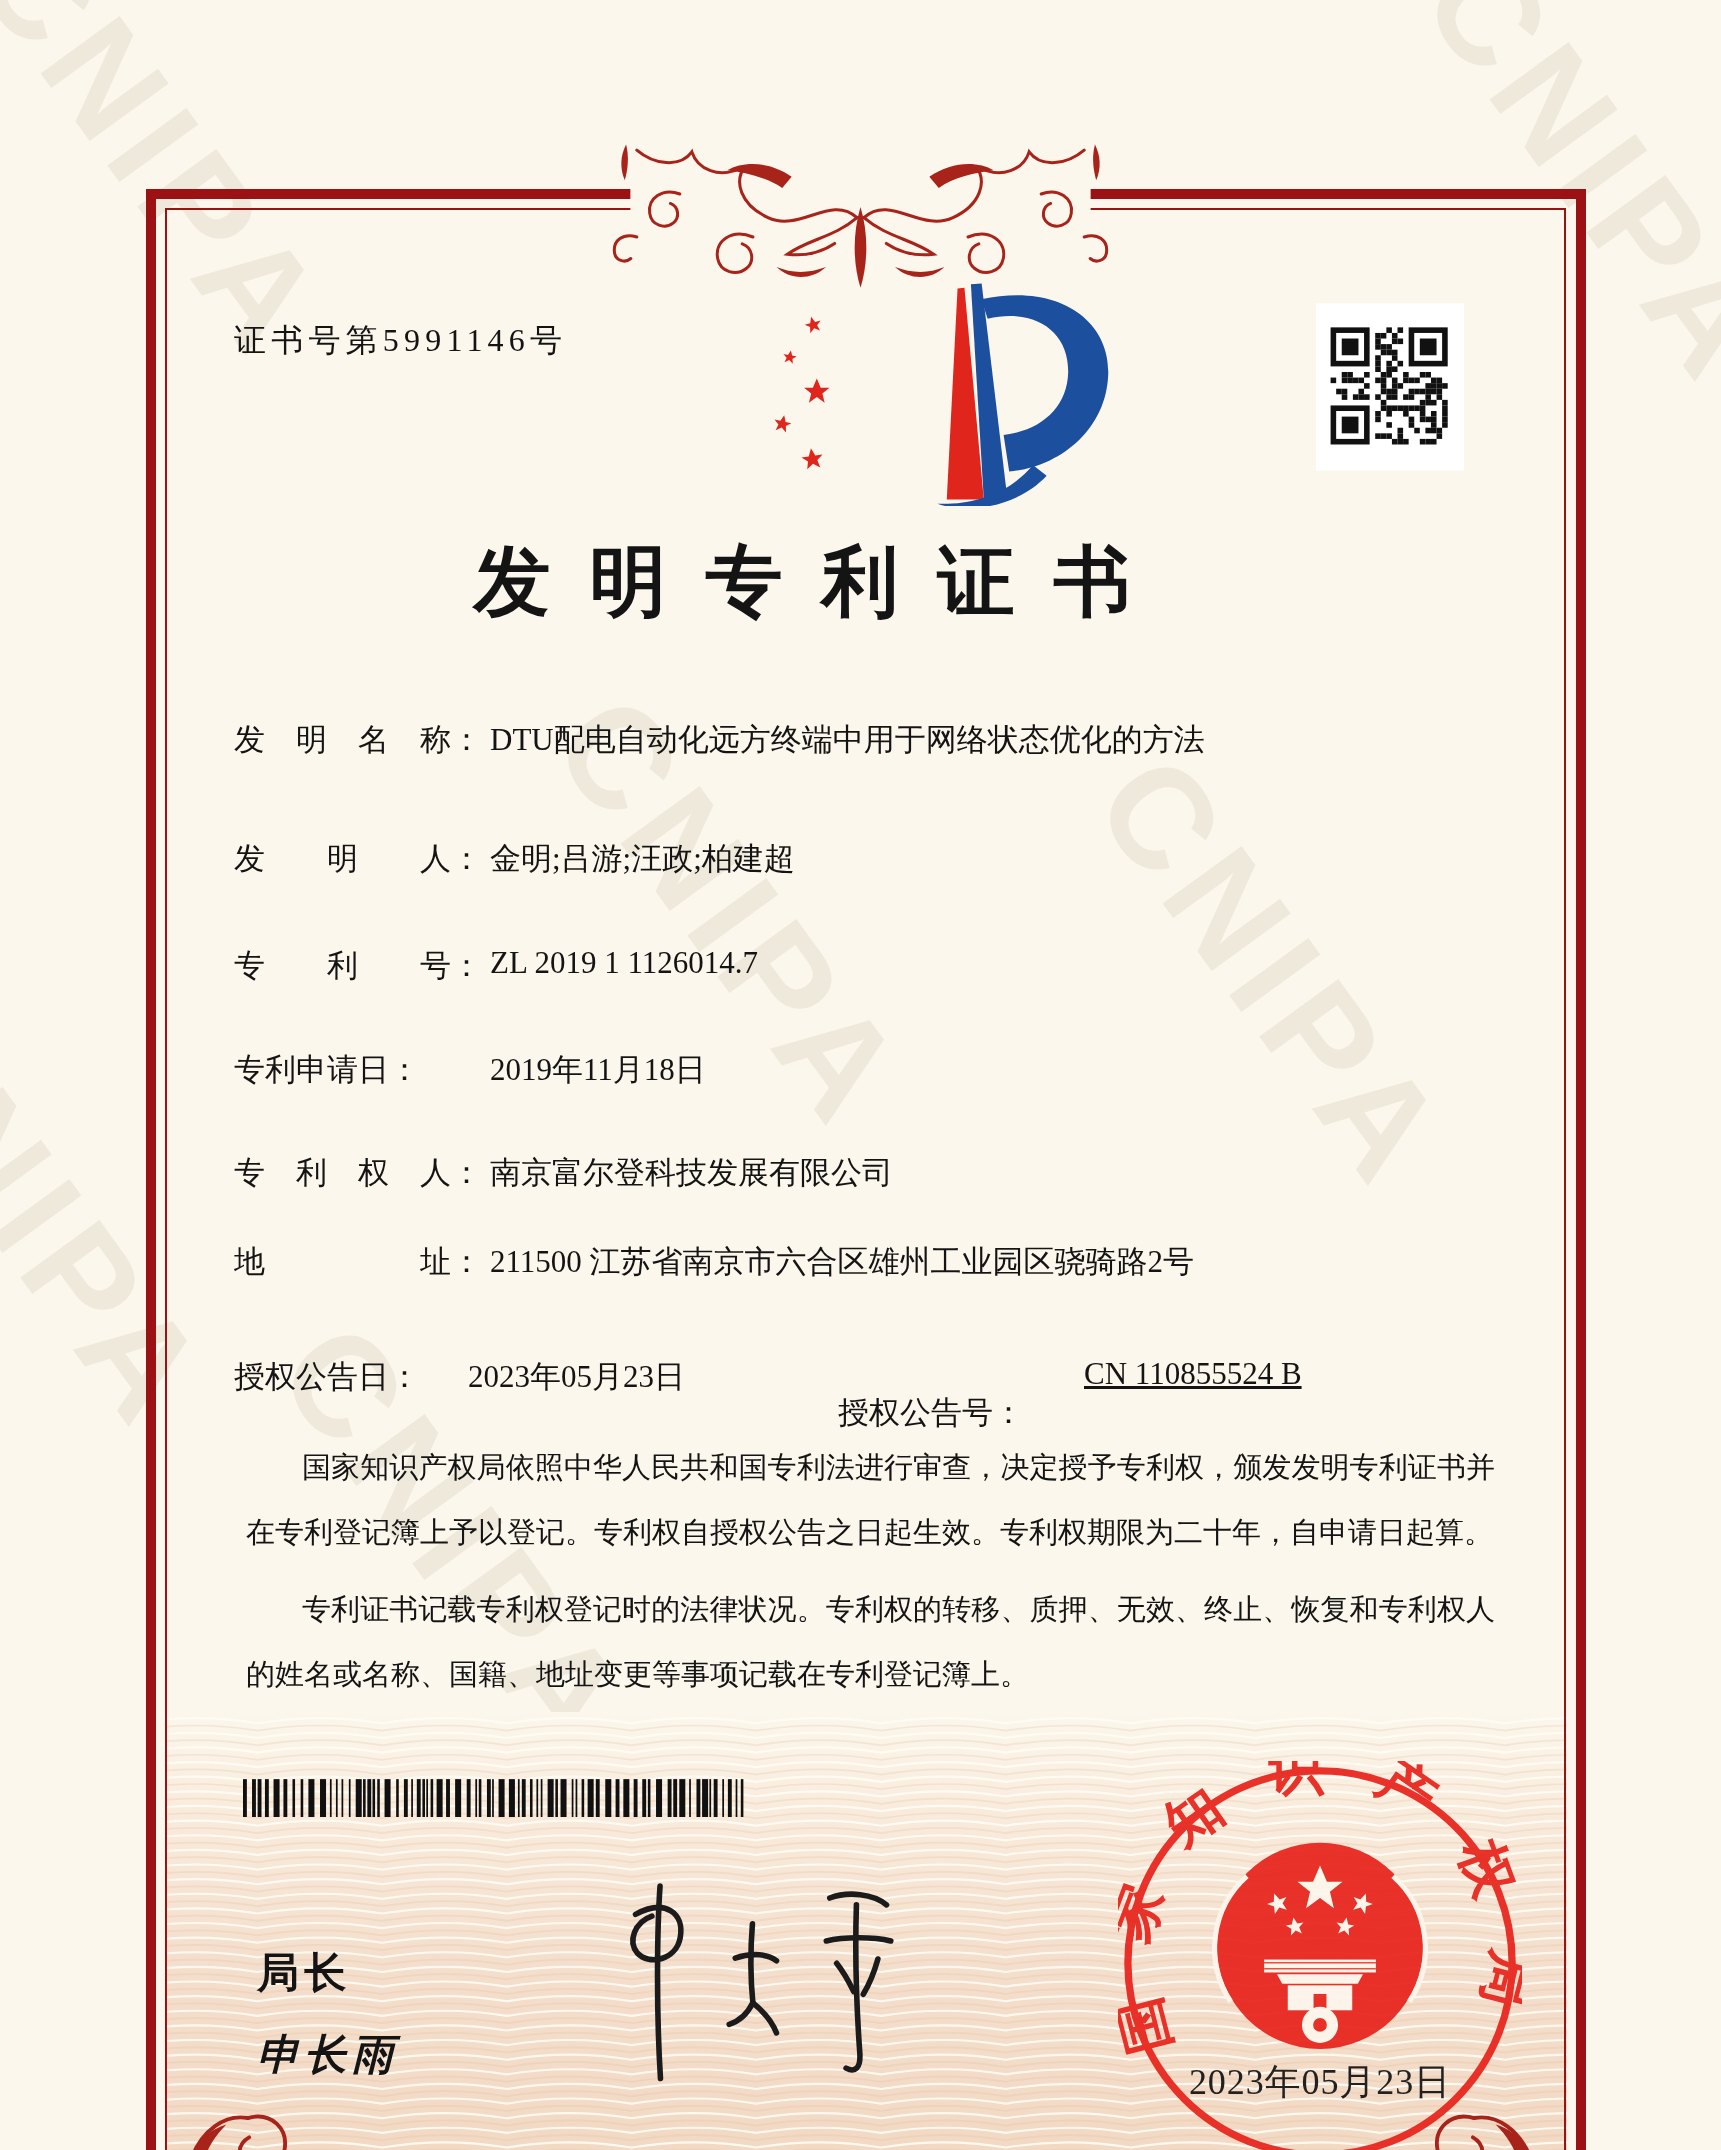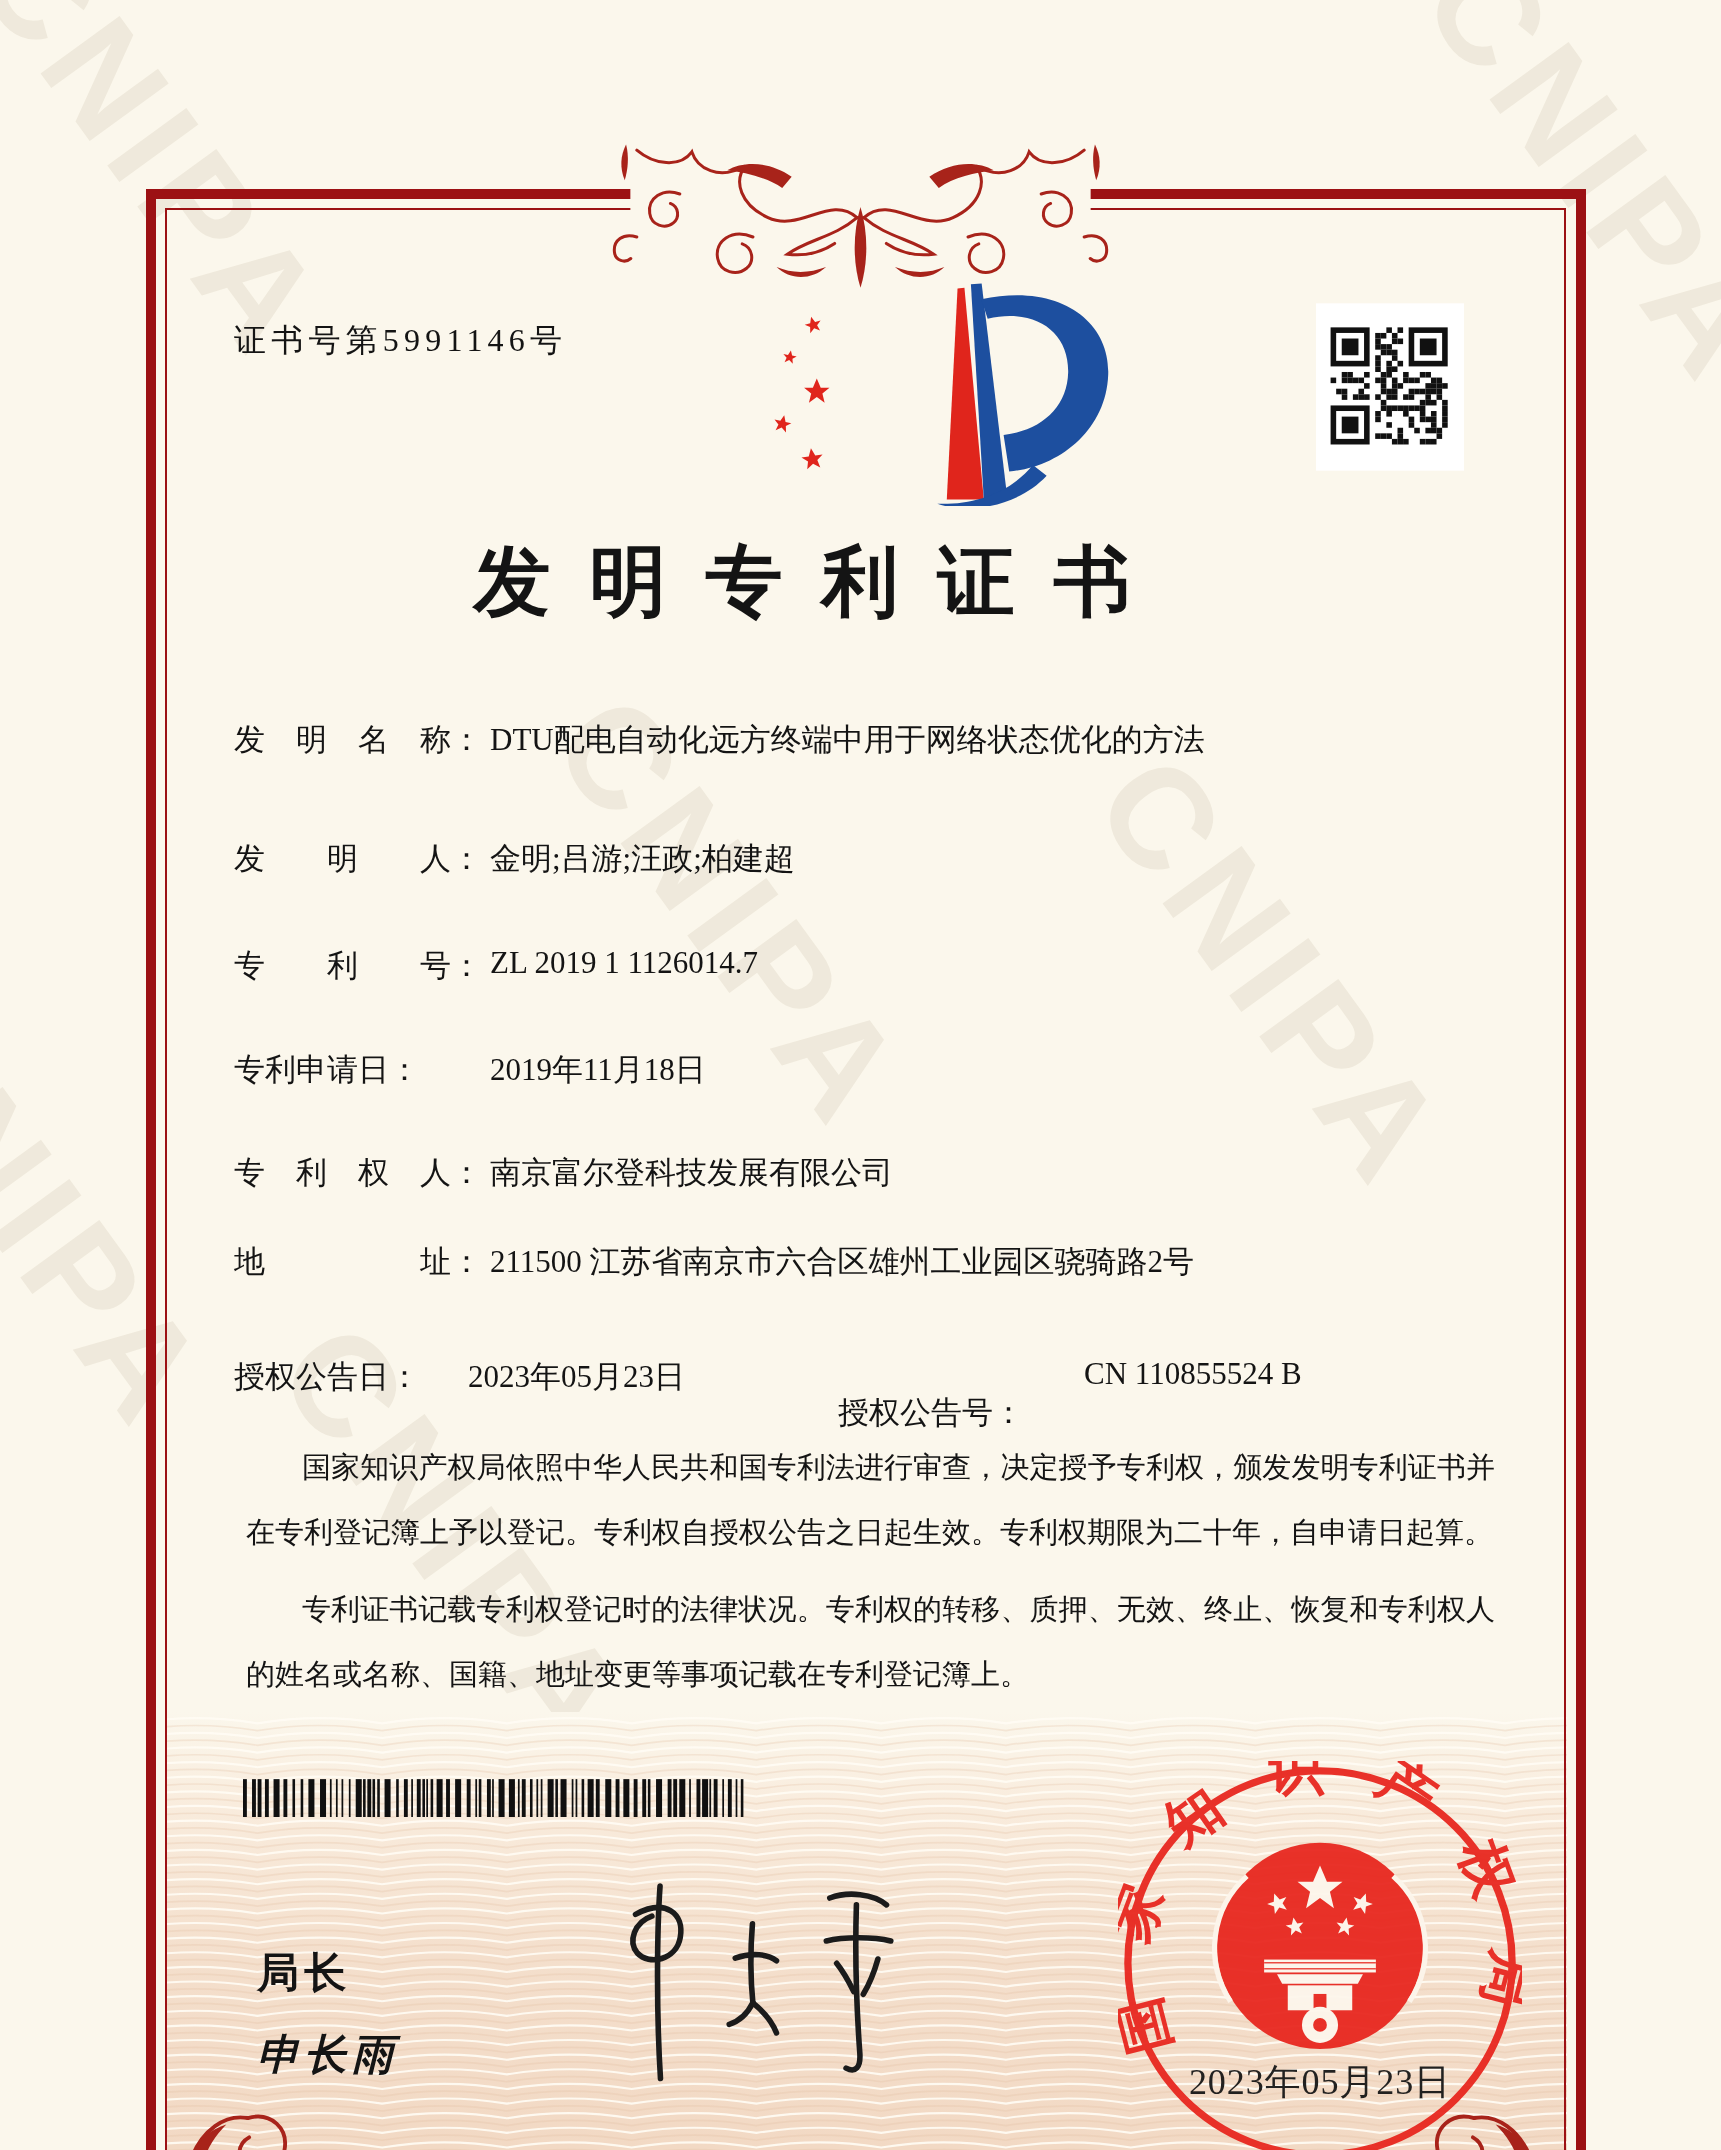--- a/index.html
+++ b/index.html
@@ -19,21 +19,21 @@
   .orn{position:absolute;pointer-events:none;}
   
   .certno{position:absolute;left:234px;top:319px;font-size:32px;letter-spacing:5.2px;}
   .title{position:absolute;left:0;top:531px;width:1588px;text-align:center;font-size:77px;
          font-weight:bold;letter-spacing:39px;padding-left:55px;box-sizing:border-box;}
   .row{position:absolute;left:234px;width:1333px;font-size:31px;white-space:nowrap;}
   .row .lab{position:absolute;left:0;}
   .row .val{position:absolute;left:256px;}
   .grantrow .val1{position:absolute;left:234px;}
   .grantrow .lab2{position:absolute;left:604px;margin-top:36px;}
-  .grantrow .val2{position:absolute;left:850px;}
+  .grantrow .val2{position:absolute;left:850px;text-decoration:underline;}
   .paras{position:absolute;left:234px;top:1423px;width:1273px;}
   .paras p{margin:12px;font-size:29px;line-height:65px;text-align:justify;text-indent:56px;}
   .signer{position:absolute;left:241px;font-family:"Liberation Sans","DejaVu Sans",sans-serif;
           font-weight:bold;font-size:42px;letter-spacing:5.2px;margin-left:16px;}
   .abs{position:absolute;}
 </style>
 </head>
 <body>
 
 <div class="page">

